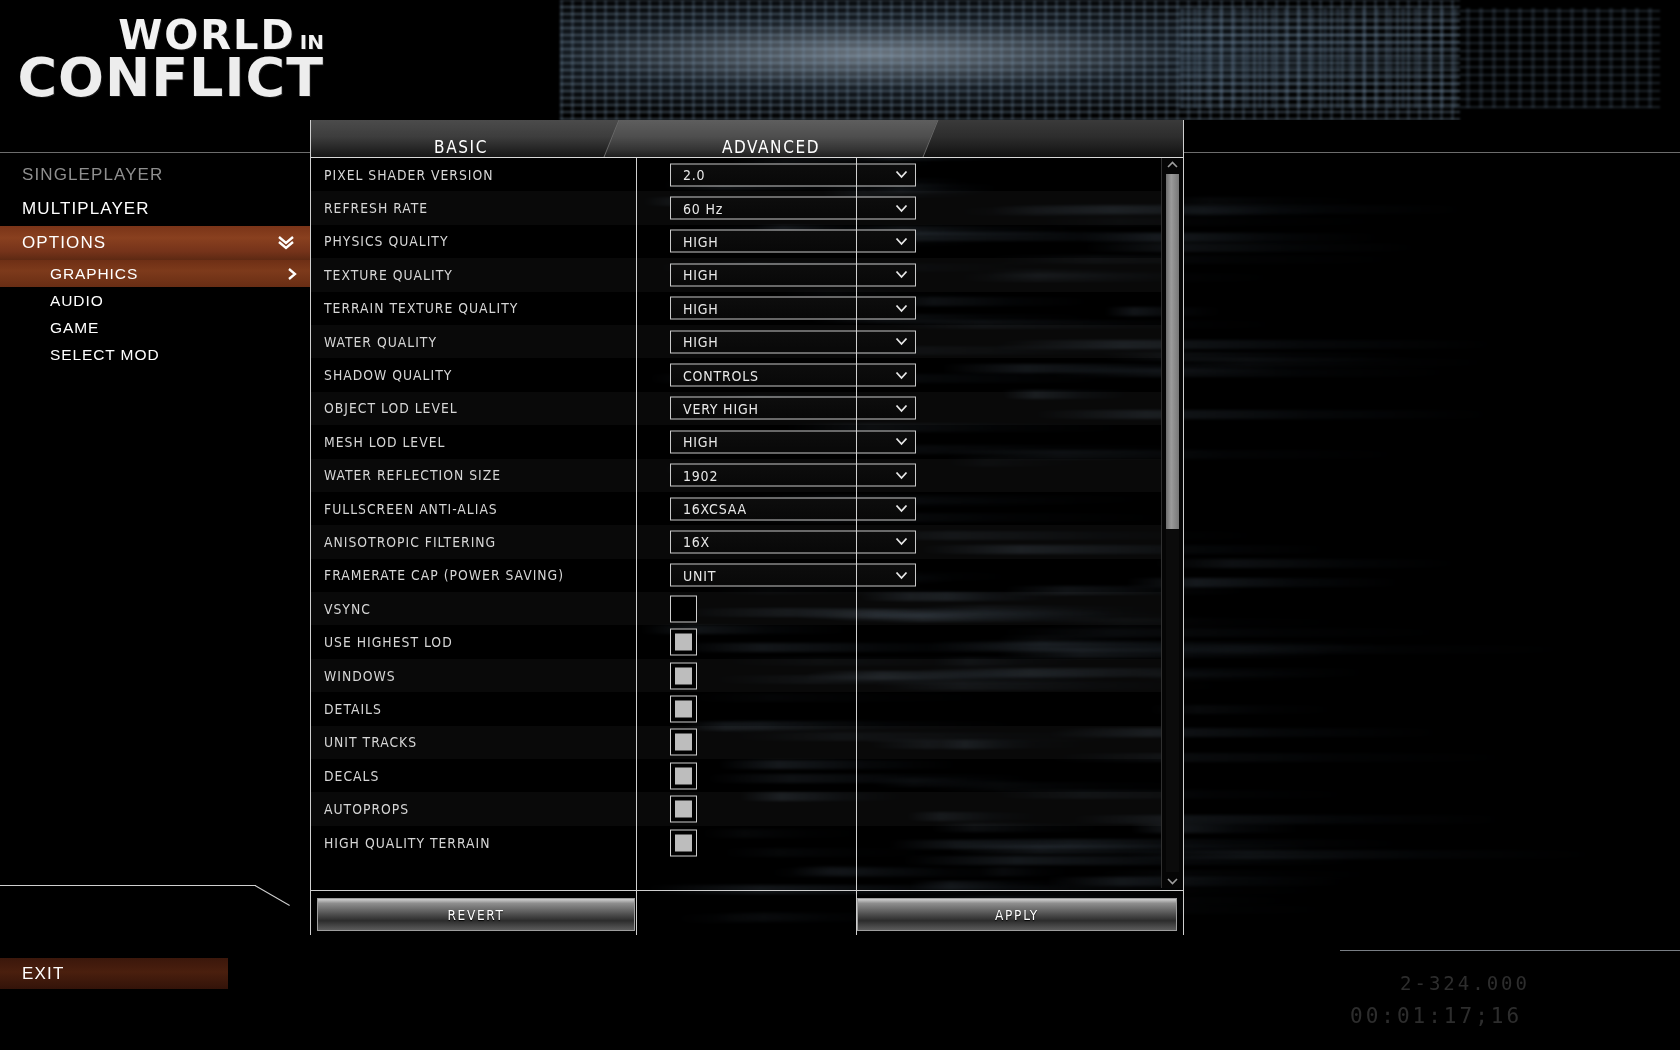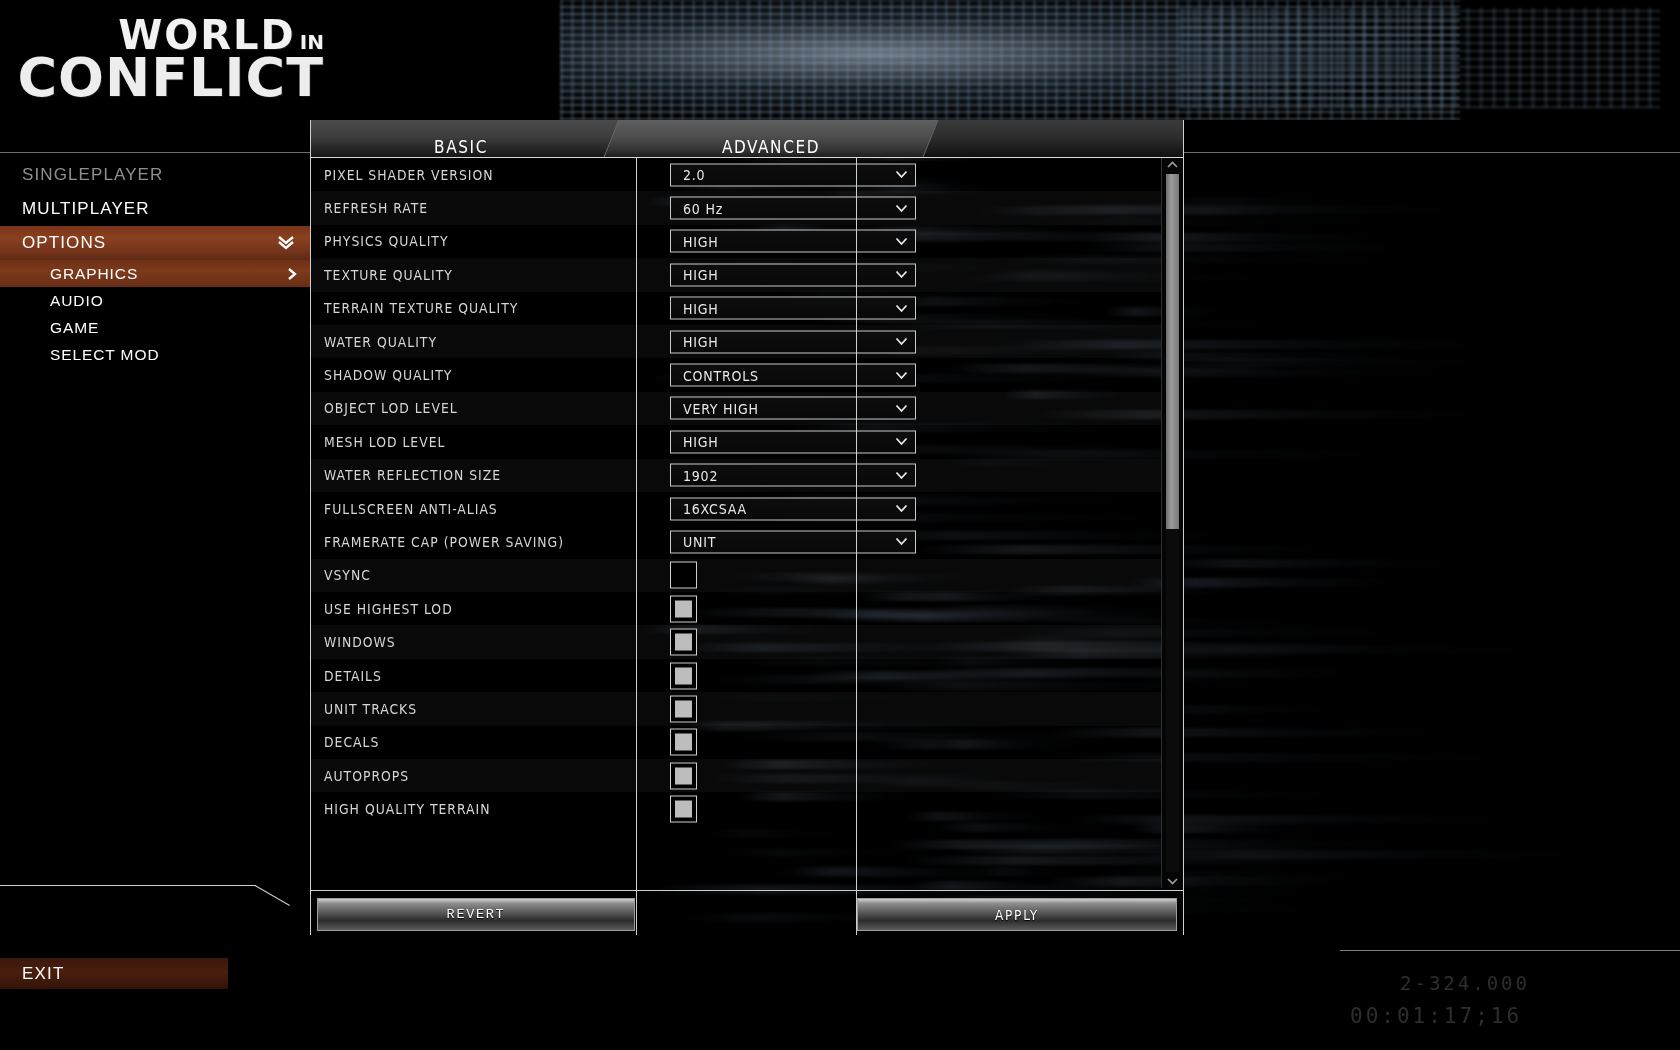--- a/index.html
+++ b/index.html
@@ -172,21 +172,21 @@
   .fdiv{ position:absolute; top:-732px; width:1px; height:777px; background:#cfcfcf; }
   .btn{
     position:absolute; top:8px; height:33px; cursor:pointer;
     display:flex; align-items:center; justify-content:center;
     background:linear-gradient(180deg,#d0d0d0 0%, #8e8e8e 14%, #4a4a4a 52%, #2c2c2c 70%, #5b5b5b 100%);
     border:1px solid #9d9d9d;
     color:#ffffff; font-size:13.5px; letter-spacing:1.7px; text-transform:uppercase;
     font-family:"DejaVu Sans Condensed","Liberation Sans", sans-serif;
     text-shadow:0 1px 1px #000;
   }
-  .btn-revert{ left:6px; width:318px;font-family:Liberation Mono, monospace; }
+  .btn-revert{ left:6px; width:318px; }
   .btn-apply{ left:546px; width:320px; }
 
   
   .bg-readout{ position:absolute; right:0; bottom:0; width:340px; height:110px; }
   .bg-readout .rule{ position:absolute; left:0; top:10px; width:340px; height:1px;
                      background:rgba(220,230,240,.55); }
   .bg-readout .t1, .bg-readout .t2{
     position:absolute; color:rgba(150,150,150,.30); letter-spacing:3px;
     font-family:"DejaVu Sans Mono", monospace; filter:blur(.5px);
   }
@@ -495,20 +495,29 @@
           </div>
           <div class="row">
             <div class="rlabel">FULLSCREEN ANTI-ALIAS</div>
             <div class="sel">
               <span class="v">16XCSAA</span>
               <span class="arrow"><svg width="13" height="9" viewBox="0 0 13 9">
                   <polyline points="1.5,1.5 6.5,7 11.5,1.5" fill="none" stroke="#e8e8e8" stroke-width="1.8"></polyline>
                 </svg></span>
             </div>
           </div>
+          <div class="row alt">
+            <div class="rlabel">ANISOTROPIC FILTERING</div>
+            <div class="sel">
+              <span class="v">16X</span>
+              <span class="arrow"><svg width="13" height="9" viewBox="0 0 13 9">
+                  <polyline points="1.5,1.5 6.5,7 11.5,1.5" fill="none" stroke="#e8e8e8" stroke-width="1.8"></polyline>
+                </svg></span>
+            </div>
+          </div>
           <div class="row">
             <div class="rlabel">FRAMERATE CAP (POWER SAVING)</div>
             <div class="sel">
               <span class="v">UNIT</span>
               <span class="arrow"><svg width="13" height="9" viewBox="0 0 13 9">
                   <polyline points="1.5,1.5 6.5,7 11.5,1.5" fill="none" stroke="#e8e8e8" stroke-width="1.8"></polyline>
                 </svg></span>
             </div>
           </div>
           <div class="row alt">

